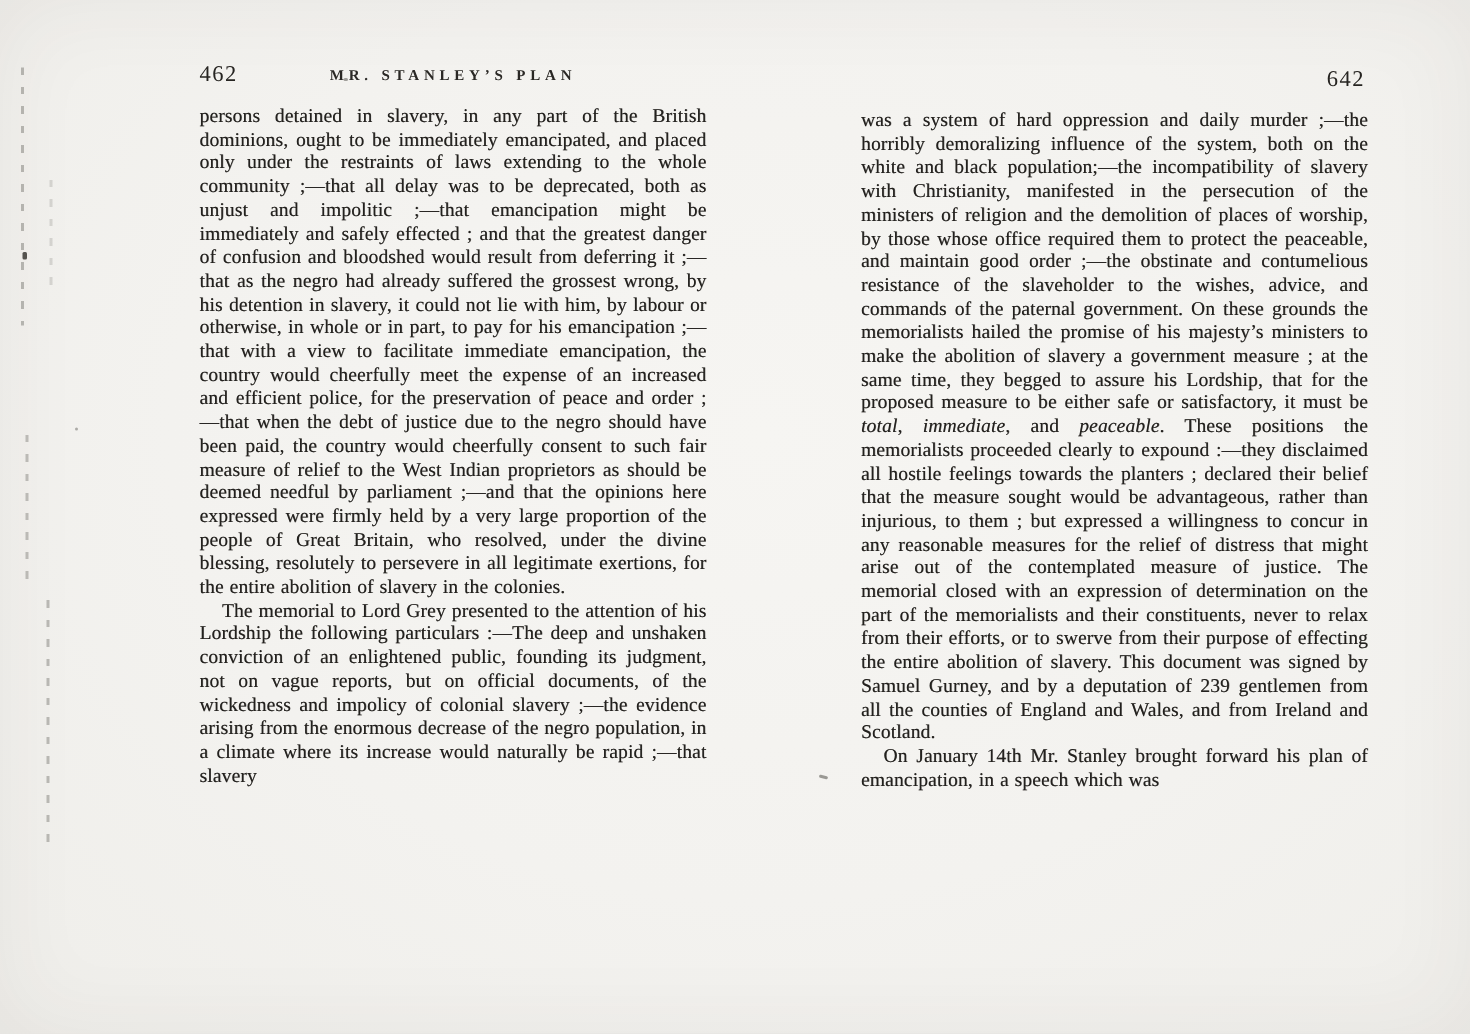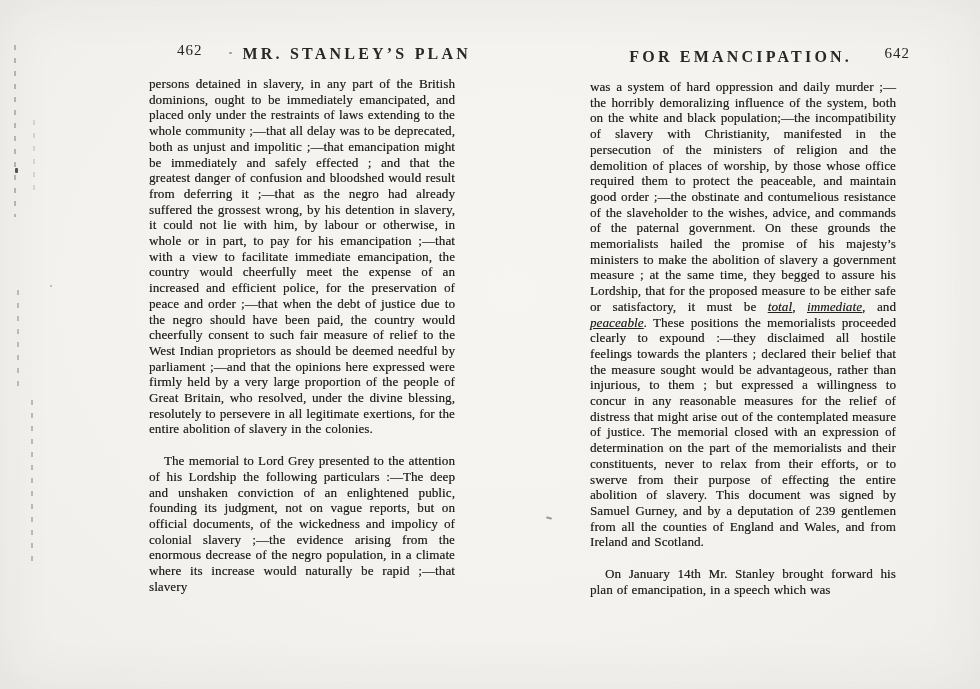--- a/index.html
+++ b/index.html
@@ -39,56 +39,55 @@
     top: 42px;
     width: 338px;
   }
   .page-left  { left: 133px; }
   .page-right { left: 574px; top: 45px; }
 
   .page-header {
     position: relative;
     height: 18px;
     margin-bottom: 9px;
-    margin-left: 44px;
   }
   .page-number {
     position: absolute;
     top: 0;
     font-size: 15px;
     letter-spacing: 1px;
     color: #262421;
   }
   .page-number.num-left  { left: 0; }
   .page-number.num-right { right: 2px; }
   .running-title {
     position: absolute;
     top: 3px;
     left: 0;
     right: 0;
-    text-align: right;
-    font-size: 16px;
+    text-align: center;
+    font-size: 10px;
     font-weight: 700;
     letter-spacing: 3.2px;
     color: #2a2825;
   }
   .page-right .running-title { right: 60px; }
 
   .page-body {
     font-size: 13px;
     line-height: 15.7px;
     text-align: justify;
     word-spacing: 0.04em;
     letter-spacing: 0.1px;
     color: #23211e;
     text-shadow: 0.25px 0 0 rgba(30,28,25,0.55);
   }
-  .page-body p { margin: 16px; }
+  .page-body p { margin: 0; }
   .page-body p + p { text-indent: 1.15em; }
-  .page-body em { font-style: italic; text-decoration: underline; }
+  .page-body em { font-style: italic; }
 </style>
 </head>
 <body>
 
 <div class="scan-surface">
 
   <div class="edge-mark" style="left:14px; top:45px;  height:172px; opacity:0.9;"></div>
   <div class="edge-mark" style="left:33px; top:120px; height:70px;  opacity:0.45;"></div>
   <div class="edge-mark" style="left:17px; top:290px; height:96px;  opacity:0.8;"></div>
   <div class="edge-mark" style="left:31px; top:400px; height:162px; opacity:0.85;"></div>
@@ -103,21 +102,20 @@
       <span class="running-title">MR. STANLEY’S PLAN</span>
     </header>
     <div class="page-body">
       <p>persons detained in slavery, in any part of the British dominions, ought to be immediately emancipated, and placed only under the restraints of laws extending to the whole community ;—that all delay was to be deprecated, both as unjust and impolitic ;—that emancipation might be immediately and safely effected ; and that the greatest danger of confusion and bloodshed would result from deferring it ;—that as the negro had already suffered the grossest wrong, by his detention in slavery, it could not lie with him, by labour or otherwise, in whole or in part, to pay for his emancipation ;—that with a view to facilitate immediate emancipation, the country would cheerfully meet the expense of an increased and efficient police, for the preservation of peace and order ;—that when the debt of justice due to the negro should have been paid, the country would cheerfully consent to such fair measure of relief to the West Indian proprietors as should be deemed needful by parliament ;—and that the opinions here expressed were firmly held by a very large proportion of the people of Great Britain, who resolved, under the divine blessing, resolutely to persevere in all legitimate exertions, for the entire abolition of slavery in the colonies.</p>
       <p>The memorial to Lord Grey presented to the attention of his Lordship the following particulars :—The deep and unshaken conviction of an enlightened public, founding its judgment, not on vague reports, but on official documents, of the wickedness and impolicy of colonial slavery ;—the evidence arising from the enormous decrease of the negro population, in a climate where its increase would naturally be rapid ;—that slavery</p>
     </div>
   </section>
 
   <section class="page page-right">
     <header class="page-header">
-      <span class="running-title">FOR EMANCIPATION.</span>
       <span class="page-number num-right">642</span>
     </header>
     <div class="page-body">
       <p><span>was a system of hard oppression and daily murder ;—the horribly demoralizing influence of the system, both on the white and black population;—the incompatibility of slavery with Christianity, manifested in the persecution of the ministers of religion and the demolition of places of worship, by those whose office required them to protect the peaceable, and maintain good order ;—the obstinate and contumelious resistance of the slaveholder to the wishes, advice, and commands of the paternal government.  On these grounds the memorialists hailed the promise of his majesty’s ministers to make the abolition of slavery a government measure ; at the same time, they begged to assure his Lordship, that for the proposed measure to be either safe or satisfactory, it must be </span><em>total</em><span>, </span><em>immediate</em><span>, and </span><em>peaceable</em><span>.  These positions the memorialists proceeded clearly to expound :—they disclaimed all hostile feelings towards the planters ; declared their belief that the measure sought would be advantageous, rather than injurious, to them ; but expressed a willingness to concur in any reasonable measures for the relief of distress that might arise out of the contemplated measure of justice.  The memorial closed with an expression of determination on the part of the memorialists and their constituents, never to relax from their efforts, or to swerve from their purpose of effecting the entire abolition of slavery.  This document was signed by Samuel Gurney, and by a deputation of 239 gentlemen from all the counties of England and Wales, and from Ireland and Scotland.</span></p>
       <p>On January 14th Mr. Stanley brought forward his plan of emancipation, in a speech which was</p>
     </div>
   </section>
 
 </div>
 

